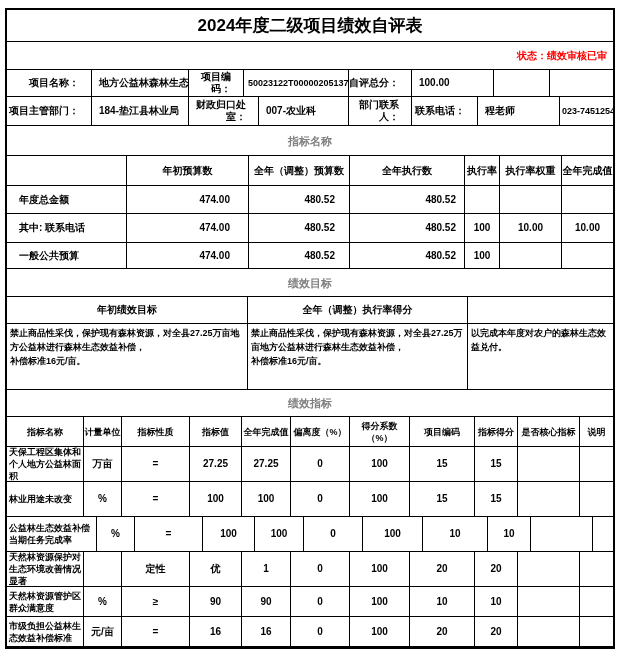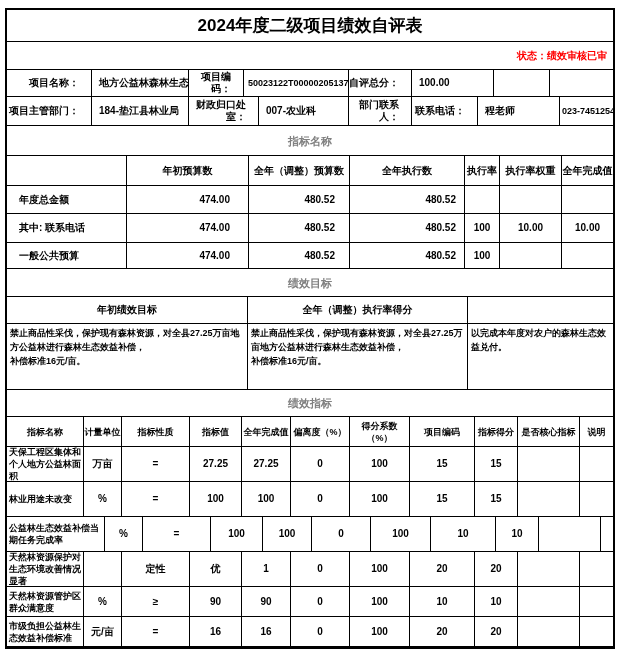--- a/index.html
+++ b/index.html
@@ -164,21 +164,21 @@
     <div class="c ctr" style="width:49px">100</div>
     <div class="c ctr" style="width:59px">0</div>
     <div class="c ctr" style="width:60px">100</div>
     <div class="c ctr" style="width:65px">15</div>
     <div class="c ctr" style="width:43px">15</div>
     <div class="c ctr" style="width:62px"></div>
     <div class="c ctr last"></div>
   </div>
 
   <div class="row" style="height:35px">
-    <div class="c iname" style="width:98px">公益林生态效益补偿当期任务完成率</div>
+    <div class="c iname" style="width:90px">公益林生态效益补偿当期任务完成率</div>
     <div class="c ctr" style="width:38px">%</div>
     <div class="c ctr" style="width:68px">=</div>
     <div class="c ctr" style="width:52px">100</div>
     <div class="c ctr" style="width:49px">100</div>
     <div class="c ctr" style="width:59px">0</div>
     <div class="c ctr" style="width:60px">100</div>
     <div class="c ctr" style="width:65px">10</div>
     <div class="c ctr" style="width:43px">10</div>
     <div class="c ctr" style="width:62px"></div>
     <div class="c ctr last"></div>

